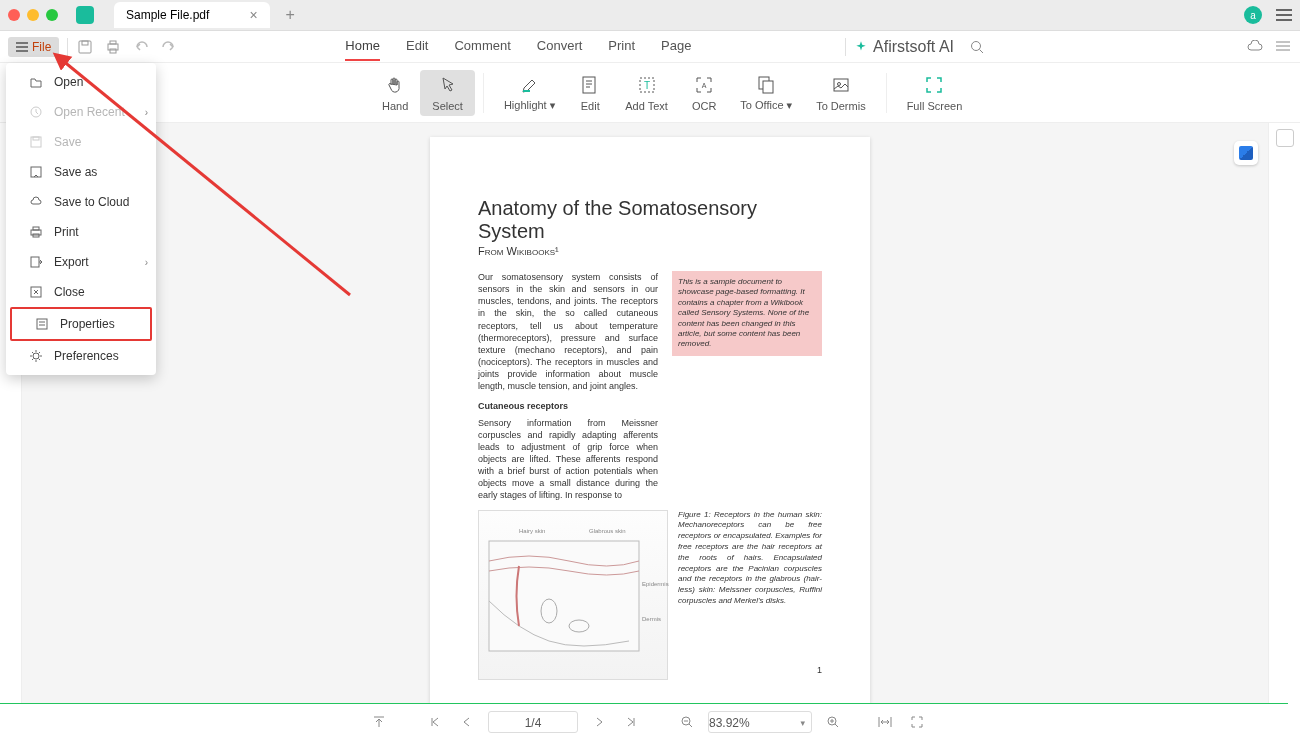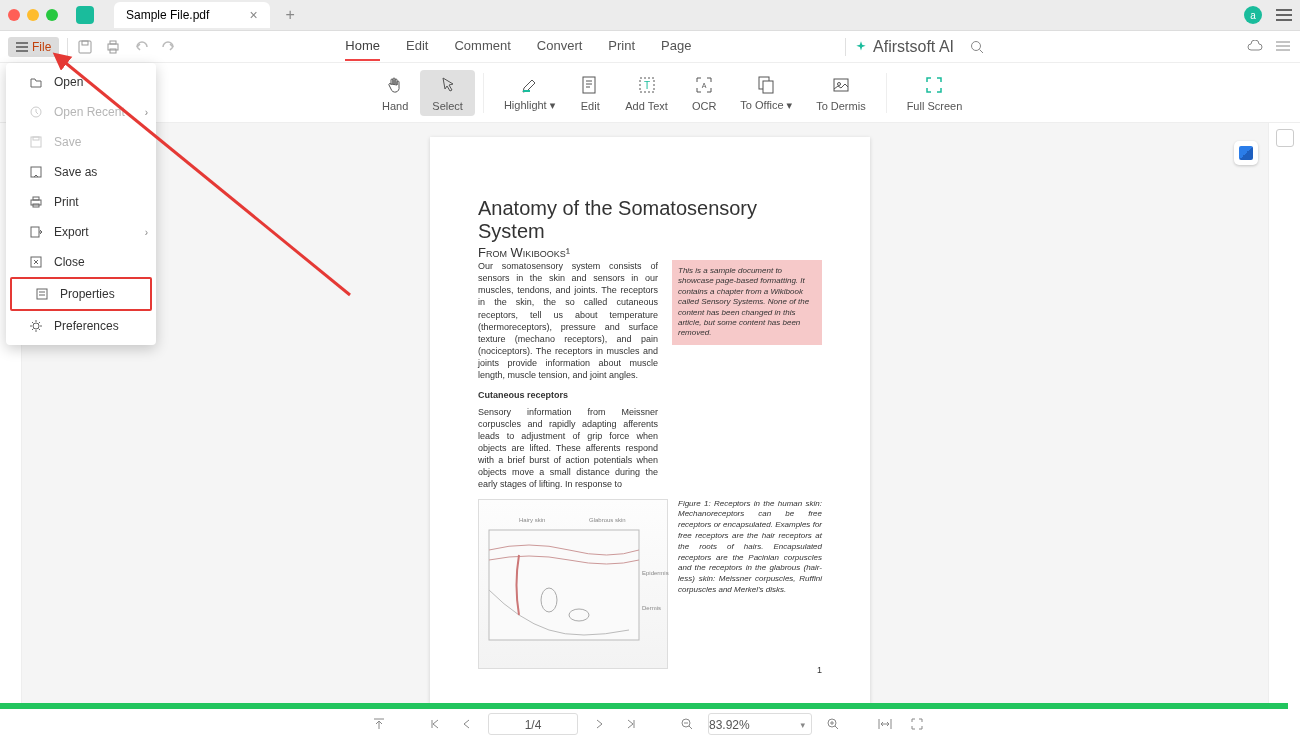--- a/index.html
+++ b/index.html
@@ -43,41 +43,41 @@
   
   .workspace { position:relative; height: calc(739px - 31px - 32px - 60px - 36px); background:#f5f5f5; display:flex; justify-content:center; overflow:hidden;}
   .left-rail { position:absolute; left:0; top:0; width:22px; height:100%; background:#fff; border-right:1px solid #eee;}
   .right-rail { position:absolute; right:0; top:0; width:32px; height:100%; background:#fff; border-left:1px solid #eee; display:flex; flex-direction:column; align-items:center; padding-top:6px;}
   .right-rail .righticon{ width:18px; height:18px; border:1px solid #ccc; border-radius:3px;}
   .translate-badge{ position:absolute; right:42px; top:18px; width:24px; height:24px; background:#fff; border-radius:5px; box-shadow:0 1px 3px rgba(0,0,0,0.2); display:flex; align-items:center; justify-content:center;}
   .translate-badge .tin{ width:14px; height:14px; background:linear-gradient(135deg,#2b7de9 50%,#1e5fbf 50%); border-radius:2px;}
 
   .page { width: 440px; min-height: 560px; background:#fff; margin-top: 14px; box-shadow: 0 1px 4px rgba(0,0,0,0.15); padding: 60px 48px 30px 48px; font-size:9px; color:#333; position:relative;}
   .doc-title { font-size:20px; font-weight:500; margin-bottom: 2px;}
-  .doc-sub { font-size:13px; font-variant: small-caps; }
+  .doc-sub { font-size:11px; font-variant: small-caps; margin-bottom: 14px;}
   .cols { display:flex; gap:14px;}
   .col-left { flex:1; text-align:justify; line-height:1.35;}
   .col-right { width:150px;}
   .pinkbox { background:#f6c9c9; padding:6px; font-style:italic; font-size:8px; line-height:1.3;}
   .h2 { font-size:9px; font-weight:700; margin:8px 0 4px;}
   .fig-area{ display:flex; gap:10px; margin-top:8px;}
   .fig-img{ width:190px; height:170px; background:linear-gradient(#fdfdfd,#f3f3f3); border:1px solid #ddd; position:relative;}
   .fig-cap{ flex:1; font-size:8px; font-style:italic; line-height:1.35; text-align:justify;}
   .pagenum{ position:absolute; bottom:28px; right:48px; font-size:9px;}
 
   
   .file-menu { position:absolute; left:6px; top:63px; width:150px; background:#fff; border-radius:4px; box-shadow:0 4px 14px rgba(0,0,0,0.2); padding:4px 0; z-index:50;}
   .fm-item { display:flex; align-items:center; gap:10px; padding:7px 22px; font-size:12px; color:#333; position:relative;}
   .fm-item.disabled { color:#b6b6b6;}
   .fm-item .chev { position:absolute; right:8px; color:#888; font-size:10px;}
   .fm-icon{ width:16px; height:16px; display:flex; align-items:center; justify-content:center;}
   .fm-highlight { border:2px solid #e53935; margin:0 4px; border-radius:2px;}
 
   
-  .status-bar { position:absolute; bottom:0; left:0; right:12px; height:36px; background:#fff; border-top:6px solid #22c55e; display:flex; align-items:center; justify-content:center; gap:10px; font-size:12px; color:#555;padding-left:8px;}
+  .status-bar { position:absolute; bottom:0; left:0; right:12px; height:36px; background:#fff; border-top:1px solid #22c55e; display:flex; align-items:center; justify-content:center; gap:10px; font-size:12px; color:#555;padding-left:8px;}
   .sbtn { width:22px; height:22px; display:flex; align-items:center; justify-content:center;}
   .page-ind { width:90px; height:22px; border:1px solid #ddd; border-radius:3px; text-align:center; line-height:22px;}
   .zoom-ind { width:104px; height:22px; border:1px solid #ddd; border-radius:3px; text-align:left; line-height:22px; position:relative;}
   .zoom-ind::after{ content:"▾"; position:absolute; right:6px; font-size:9px; color:#888;}
 
   
   .arrow-svg{ position:absolute; left:0; top:0; pointer-events:none; z-index:60;}
 
   svg{ display:block;}
 </style>
@@ -343,20 +343,28 @@
         <svg width="14" height="14">
           <rect x="2" y="2" width="10" height="10" fill="none" stroke="#666"></rect>
           <path d="M5 12 l2 -2 2 2" stroke="#666" fill="none"></path>
         </svg>
       </span>
     <span>Save as</span>
   </div>
   <div class="fm-item">
     <span class="fm-icon">
         <svg width="14" height="14">
+          <path d="M4 9 a2 2 0 0 1 0 -4 a3 3 0 0 1 6 0 a2 2 0 0 1 0 4 z" fill="none" stroke="#666"></path>
+        </svg>
+      </span>
+    <span>Save to Cloud</span>
+  </div>
+  <div class="fm-item">
+    <span class="fm-icon">
+        <svg width="14" height="14">
           <rect x="2" y="5" width="10" height="5" fill="none" stroke="#666"></rect>
           <rect x="4" y="2" width="6" height="3" fill="none" stroke="#666"></rect>
           <rect x="4" y="9" width="6" height="3" fill="none" stroke="#666"></rect>
         </svg>
       </span>
     <span>Print</span>
   </div>
   <div class="fm-item">
     <span class="fm-icon">
         <svg width="14" height="14">

